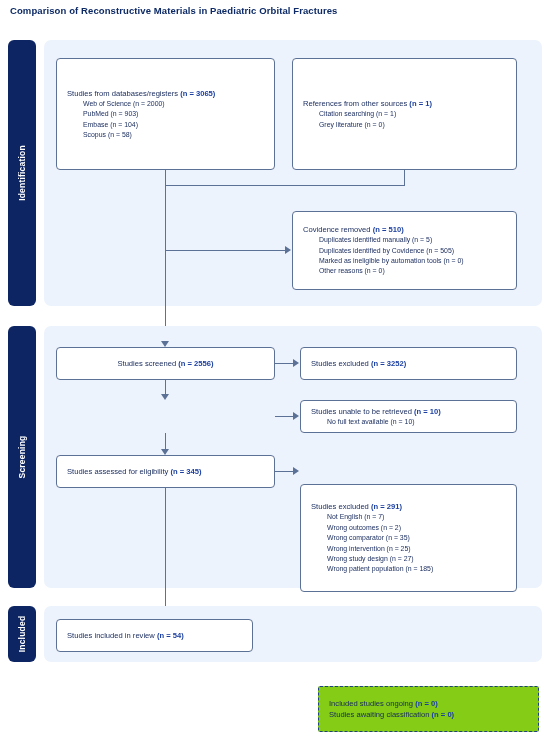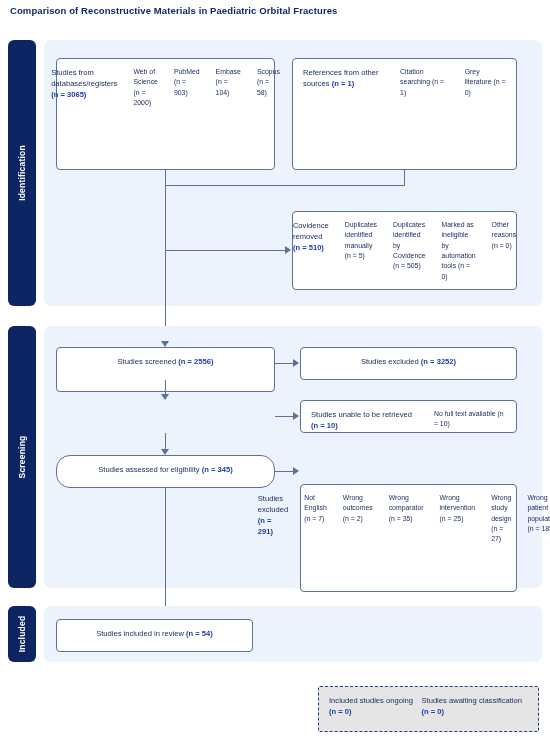--- a/index.html
+++ b/index.html
@@ -36,38 +36,38 @@
   
   .box{
     position:absolute;background:#ffffff;
     border:1.2px solid #5b7196;
     border-radius:4px;
     box-sizing:border-box;
     padding:8px 10px;
   }
   .box.dashed{
     border:1.4px dashed #1f3f87;
-    background:#e5e5e5;
+    background:#84cc16;
     border-radius:2px;
   }
   .box .hl{
     font-size:7.6px;color:#16295c;line-height:1.45;
     margin:0;
   }
   .box .hl b{color:#1b3fa0;}
   .box .sub{
     font-size:6.9px;color:#16295c;line-height:1.5;
     margin:0;padding-left:16px;
   }
   .box .row{
     font-size:7.6px;color:#16295c;line-height:1.5;margin:0;
   }
   .box .row b{color:#1b3fa0;}
 
-  .vcenter{display:flex;flex-direction:row;justify-content:center;height:100%;}
+  .vcenter{display:flex;flex-direction:column;justify-content:center;height:100%;}
 
   
   .ln{position:absolute;background:#5b7196;}
   .ln.v{width:1.3px;}
   .ln.h{height:1.3px;}
   .arw{
     position:absolute;width:0;height:0;
   }
   .arw.down{
     border-left:4px solid transparent;
@@ -131,21 +131,21 @@
   <div class="ln h" style="left:165px;top:250px;width:120px;"></div>
   <div class="arw right" style="left:285px;top:246px;"></div>
 
   <div class="band" style="left:44px;top:326px;width:498px;height:262px;"></div>
   <div class="band-tab" style="left:8px;top:326px;width:28px;height:262px;">
     <span>Screening</span>
   </div>
 
   <div class="arw down" style="left:161px;top:341px;"></div>
 
-  <div class="box" style="left:56px;top:347px;width:219px;height:45px;">
+  <div class="box" style="left:56px;top:347px;width:219px;height:33px;text-align:center;">
     <div class="vcenter">
       <p class="row"><span>Studies screened </span><b>(n = 2556)</b></p>
     </div>
   </div>
 
   <div class="box" style="left:300px;top:347px;width:217px;height:33px;">
     <div class="vcenter">
       <p class="row"><span>Studies excluded </span><b>(n = 3252)</b></p>
     </div>
   </div>
@@ -161,21 +161,21 @@
       <p class="row"><span>Studies unable to be retrieved </span><b>(n = 10)</b></p>
       <p class="sub">No full text available (n = 10)</p>
     </div>
   </div>
   <div class="ln h" style="left:275px;top:416px;width:19px;"></div>
   <div class="arw right" style="left:293px;top:412px;"></div>
 
   <div class="ln v" style="left:165px;top:433px;height:16px;"></div>
   <div class="arw down" style="left:161px;top:449px;"></div>
 
-  <div class="box" style="left:56px;top:455px;width:219px;height:33px;border-radius:14px;">
+  <div class="box" style="left:56px;top:455px;width:219px;height:33px;">
     <div class="vcenter">
       <p class="row"><span>Studies assessed for eligibility </span><b>(n = 345)</b></p>
     </div>
   </div>
 
   <div class="box" style="left:300px;top:484px;width:217px;height:108px;">
     <div class="vcenter">
       <p class="hl"><span>Studies excluded </span><b>(n = 291)</b></p>
       <p class="sub">Not English (n = 7)</p>
       <p class="sub">Wrong outcomes (n = 2)</p>

